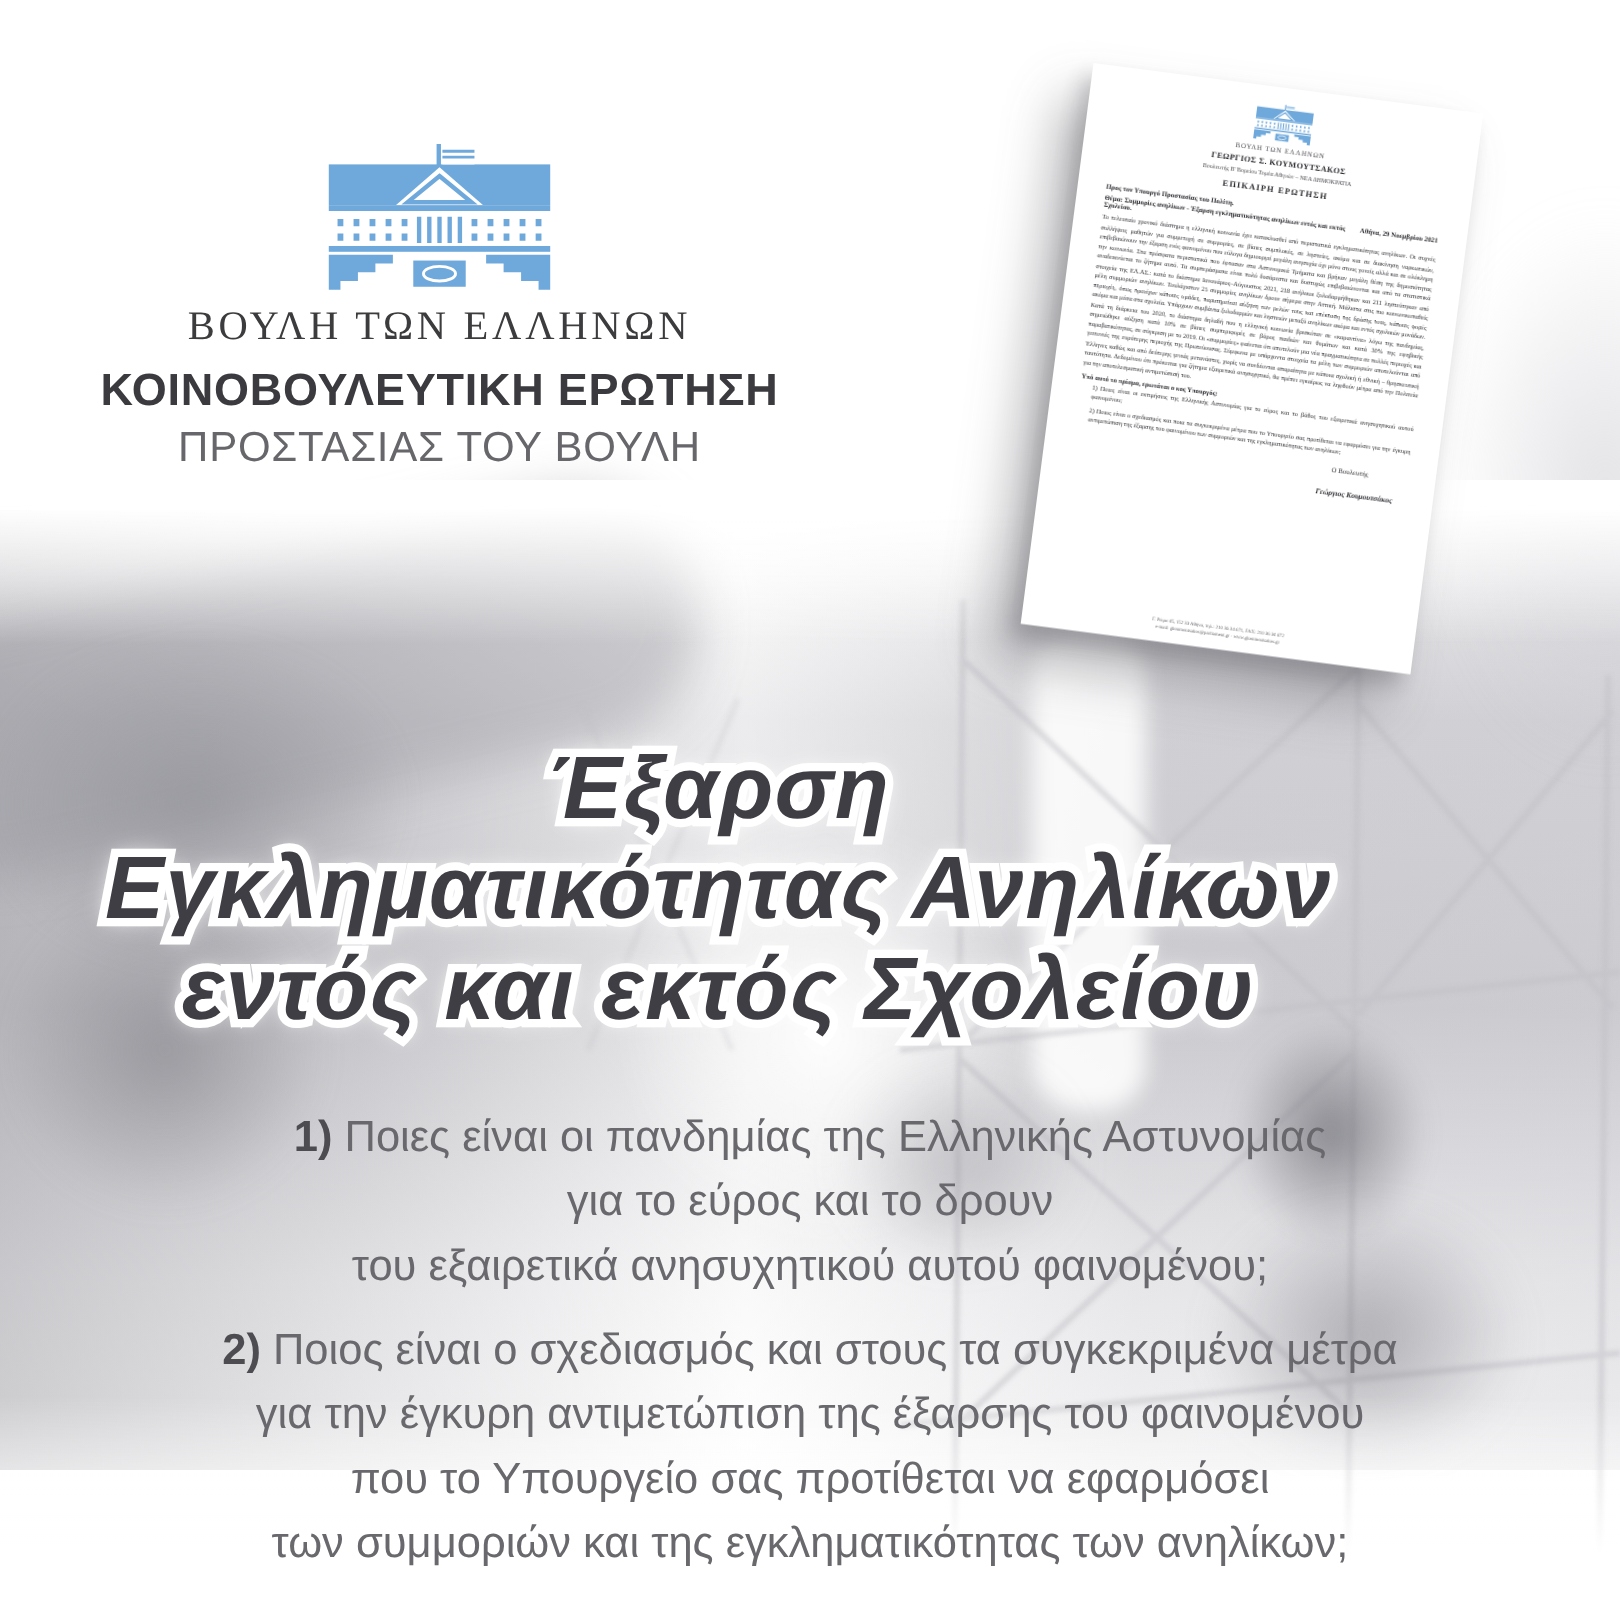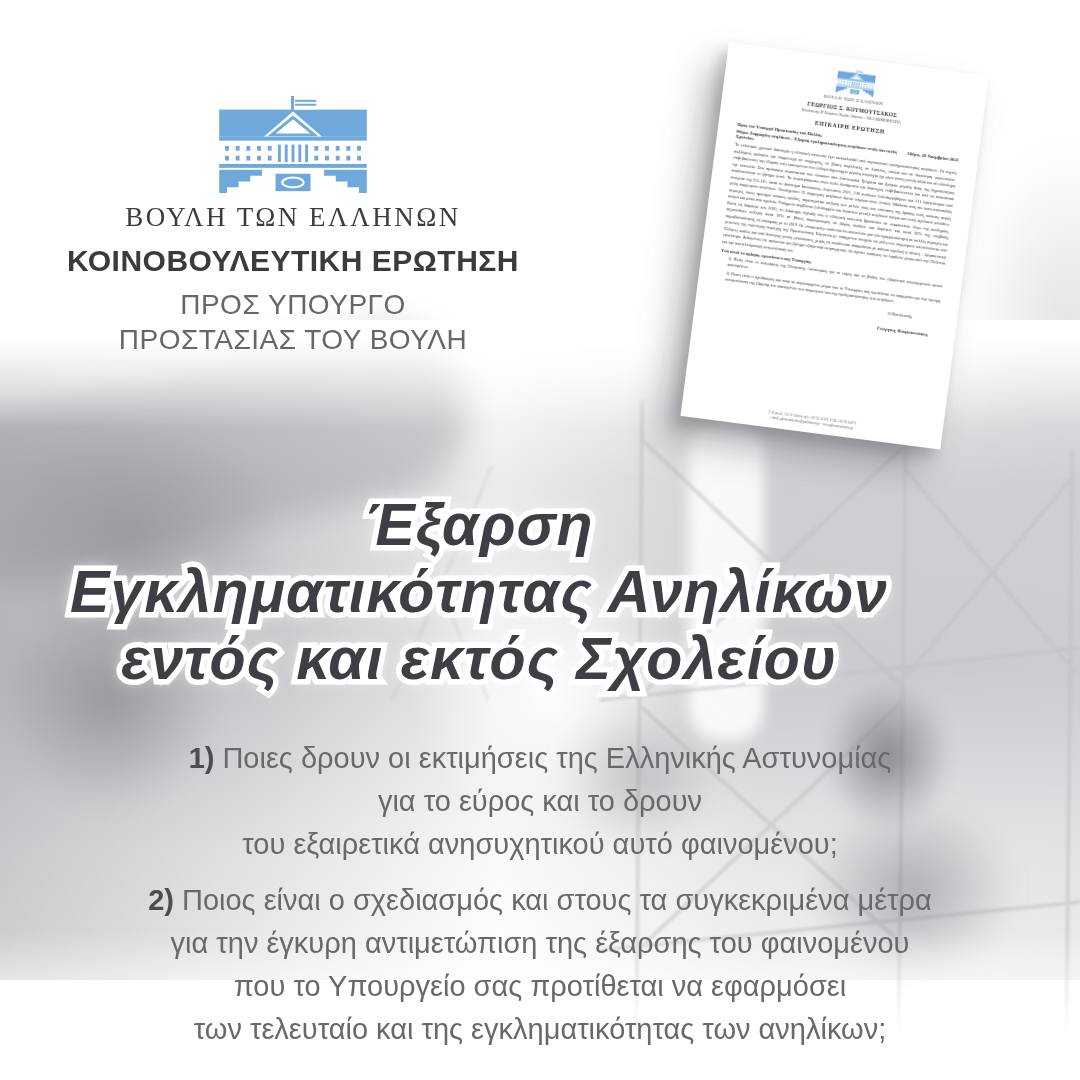--- a/index.html
+++ b/index.html
@@ -207,46 +207,45 @@
           <line x1="94" y1="50" x2="94" y2="68"></line>
         </g>
       <rect x="4" y="70" width="152" height="4" fill="#6FA9DB"></rect>
       <path d="M4,76 h44 v6 h-12 v6 h-12 v6 h-12 v6 H4 Z" fill="#6FA9DB"></path>
       <path d="M156,76 h-44 v6 h12 v6 h12 v6 h12 v6 h8 Z" fill="#6FA9DB"></path>
       <rect x="62" y="80" width="36" height="18" fill="#6FA9DB"></rect>
       <ellipse cx="80" cy="89" rx="11" ry="5" fill="none" stroke="#ffffff" stroke-width="2"></ellipse>
     </svg>
     <div class="brand-label">ΒΟΥΛΗ ΤΩΝ ΕΛΛΗΝΩΝ</div>
     <div class="h-bold first">ΚΟΙΝΟΒΟΥΛΕΥΤΙΚΗ ΕΡΩΤΗΣΗ</div>
-    <div class="h-sub first">ΠΡΟΣ ΥΠΟΥΡΓΟ</div>
     <div class="h-sub">ΠΡΟΣΤΑΣΙΑΣ ΤΟΥ ΒΟΥΛΗ</div>
   </header>
 
   <div class="title">
     <div class="t-line">
       <span class="t-stroke">Έξαρση</span>
       <span class="t-fill">Έξαρση</span>
     </div>
     <div class="t-line">
       <span class="t-stroke">Εγκληματικότητας Ανηλίκων</span>
       <span class="t-fill">Εγκληματικότητας Ανηλίκων</span>
     </div>
     <div class="t-line">
       <span class="t-stroke">εντός και εκτός Σχολείου</span>
       <span class="t-fill">εντός και εκτός Σχολείου</span>
     </div>
   </div>
 
   <section class="questions">
     <div>
-      <div class="qline"><b class="qnum">1)</b><span>Ποιες δρουν οι εκτιμήσεις της Ελληνικής Αστυνομίας</span></div>
+      <div class="qline"><b class="qnum">1)</b><span>Ποιες είναι οι πανδημίας της Ελληνικής Αστυνομίας</span></div>
       <div class="qline">για το εύρος και το δρουν</div>
-      <div class="qline">του εξαιρετικά ανησυχητικού αυτό φαινομένου;</div>
+      <div class="qline">του εξαιρετικά ανησυχητικού αυτού φαινομένου;</div>
     </div>
     <div class="q2">
       <div class="qline"><b class="qnum">2)</b><span>Ποιος είναι ο σχεδιασμός και στους τα συγκεκριμένα μέτρα</span></div>
       <div class="qline">για την έγκυρη αντιμετώπιση της έξαρσης του φαινομένου</div>
       <div class="qline">που το Υπουργείο σας προτίθεται να εφαρμόσει</div>
-      <div class="qline">των τελευταίο και της εγκληματικότητας των ανηλίκων;</div>
+      <div class="qline">των συμμοριών και της εγκληματικότητας των ανηλίκων;</div>
     </div>
   </section>
 
 </div>
 
 </body></html>

